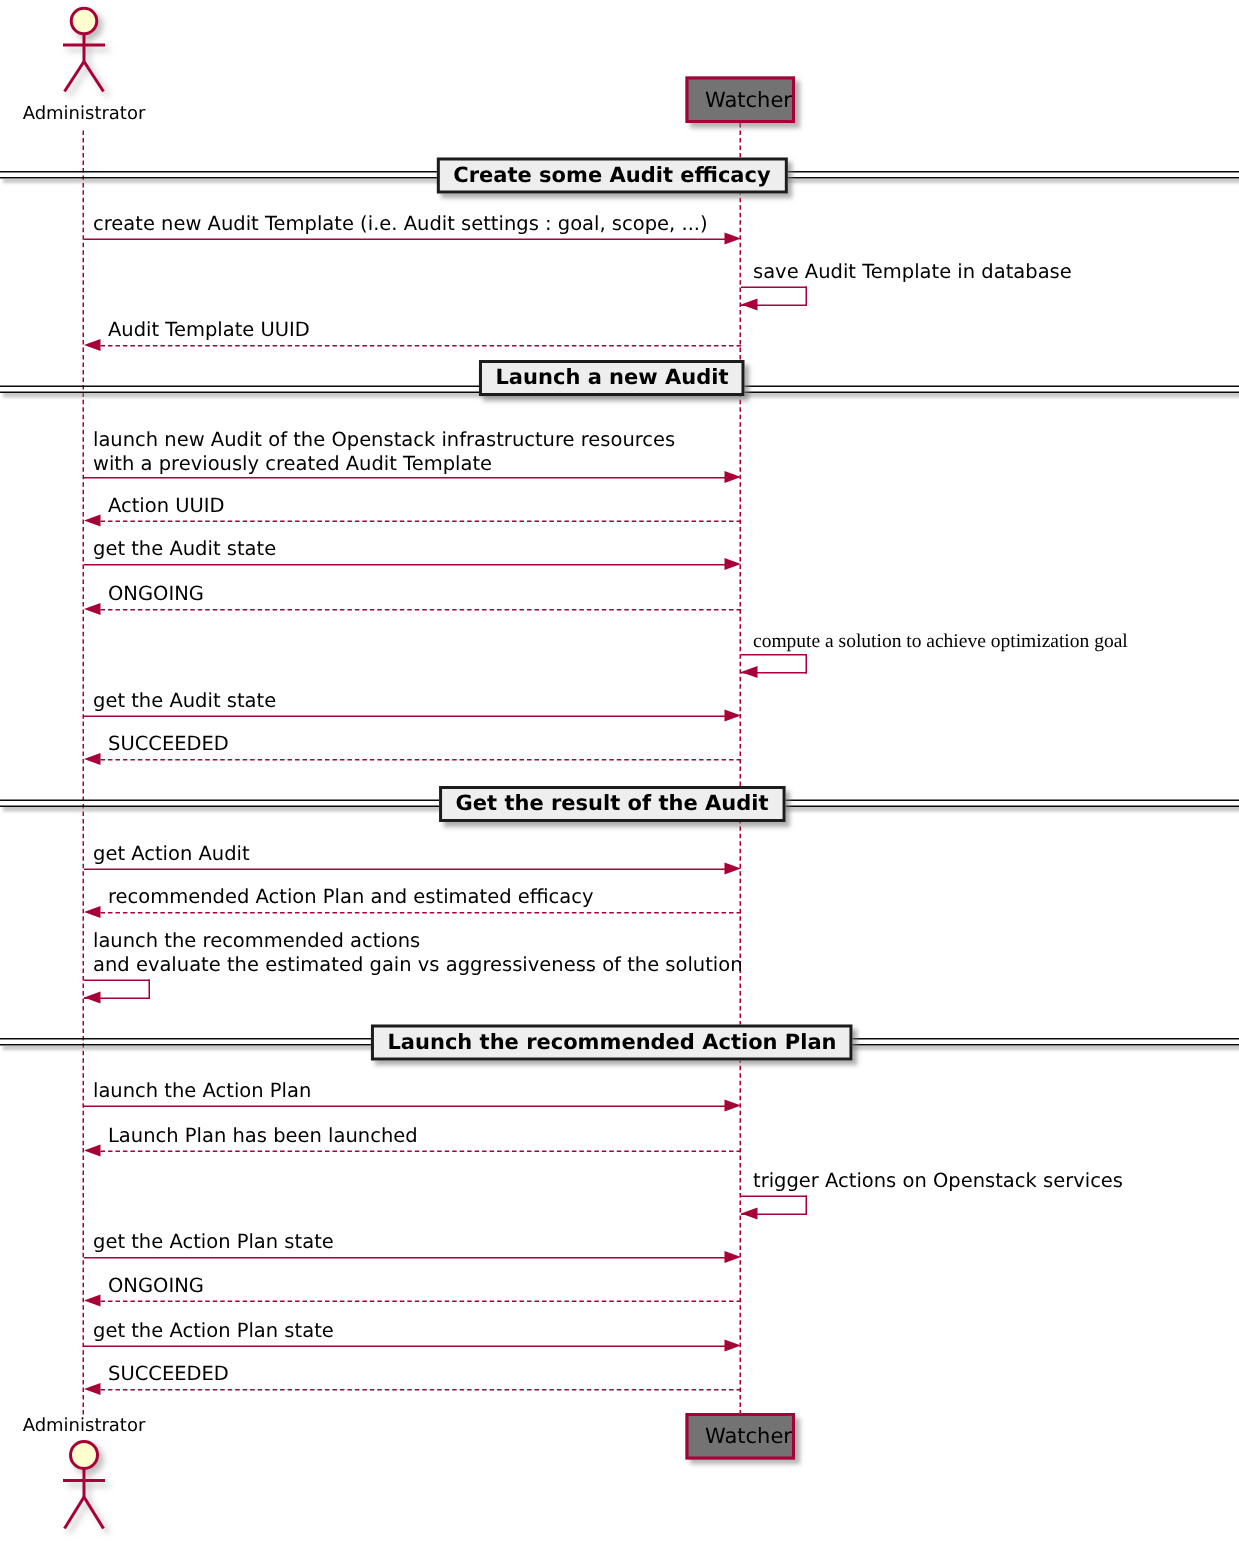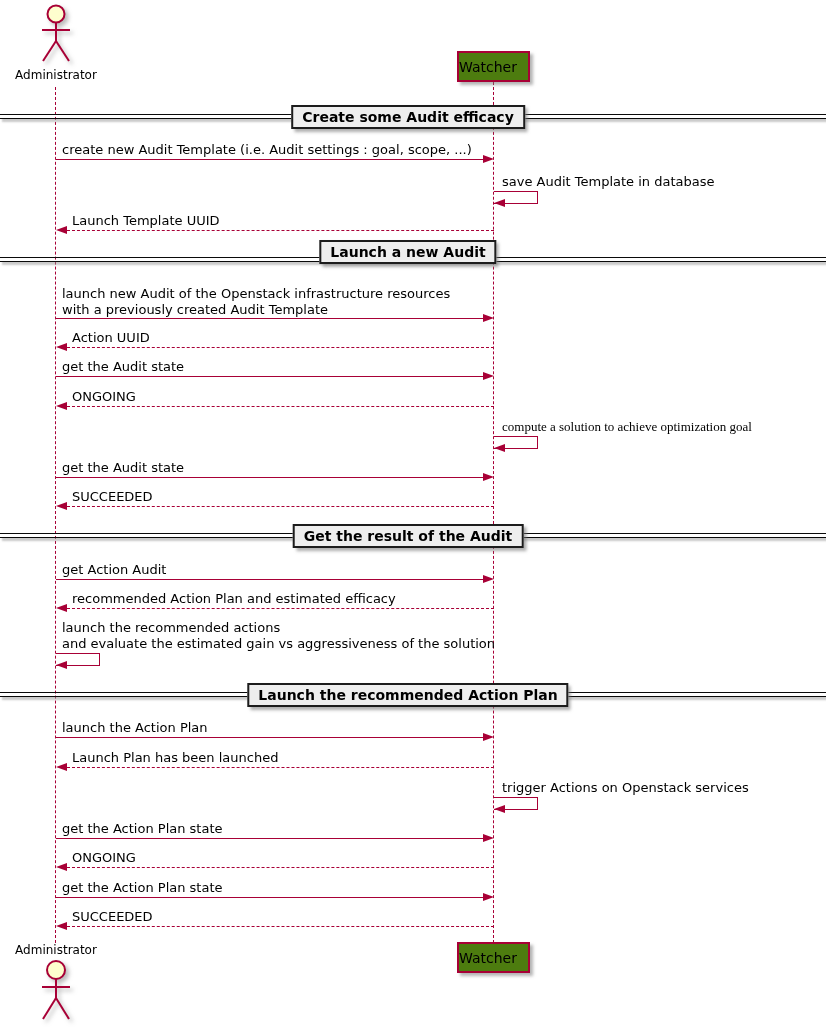--- a/index.html
+++ b/index.html
@@ -4,22 +4,22 @@
 <style>
   html,body { margin:0; padding:0; background:#ffffff; }
   .diagram {
     position:relative; width:826px; height:1030px; background:#ffffff;
     font-family:"DejaVu Sans", "Liberation Sans", sans-serif; color:#000;
     overflow:hidden;
   }
   .lifeline { position:absolute; width:0; border-left:1px dashed #A80036; }
   .participant {
     position:absolute; left:457px; width:73px; height:31px; box-sizing:border-box;
-    background:#4d7c0f; border:2px solid #A80036;
-    display:flex; align-items:center; justify-content:flex-start;
+    background:#737373; border:2px solid #A80036;
+    display:flex; align-items:center; justify-content:flex-end;
     font-size:14px; box-shadow:3px 3px 3px rgba(120,120,120,0.55);
   }
   .actor-label { position:absolute; font-size:12px; white-space:nowrap; }
   .actor-svg { position:absolute; filter:drop-shadow(3px 3px 2px rgba(120,120,120,0.5)); }
   .msg-label { position:absolute; font-size:13px; line-height:16px; white-space:nowrap; }
   .line-solid { position:absolute; height:0; border-top:1px solid #A80036; }
   .line-dashed { position:absolute; height:0; border-top:1px dashed #A80036; }
   .tri-right { position:absolute; width:0; height:0;
     border-top:4px solid transparent; border-bottom:4px solid transparent;
     border-left:11px solid #A80036; }
@@ -68,21 +68,21 @@
     <div class="tri-right" style="left:483px; top:155px;"></div>
   </div>
 
   <div>
     <div class="msg-label" style="left:502px; top:174px;">save Audit Template in database</div>
     <div class="self-loop" style="left:494px; top:191px;"></div>
     <div class="tri-left" style="left:494px; top:199px;"></div>
   </div>
 
   <div>
-    <div class="msg-label" style="left:72px; top:213px;">Launch Template UUID</div>
+    <div class="msg-label" style="left:72px; top:213px;">Audit Template UUID</div>
     <div class="line-dashed" style="left:67px; top:230px; width:427px;"></div>
     <div class="tri-left" style="left:56px; top:226px;"></div>
   </div>
 
   <div>
     <div class="divider-lines" style="top:257px;"></div>
     <div class="divider-box" style="top:240px;">Launch a new Audit</div>
   </div>
 
   <div>

